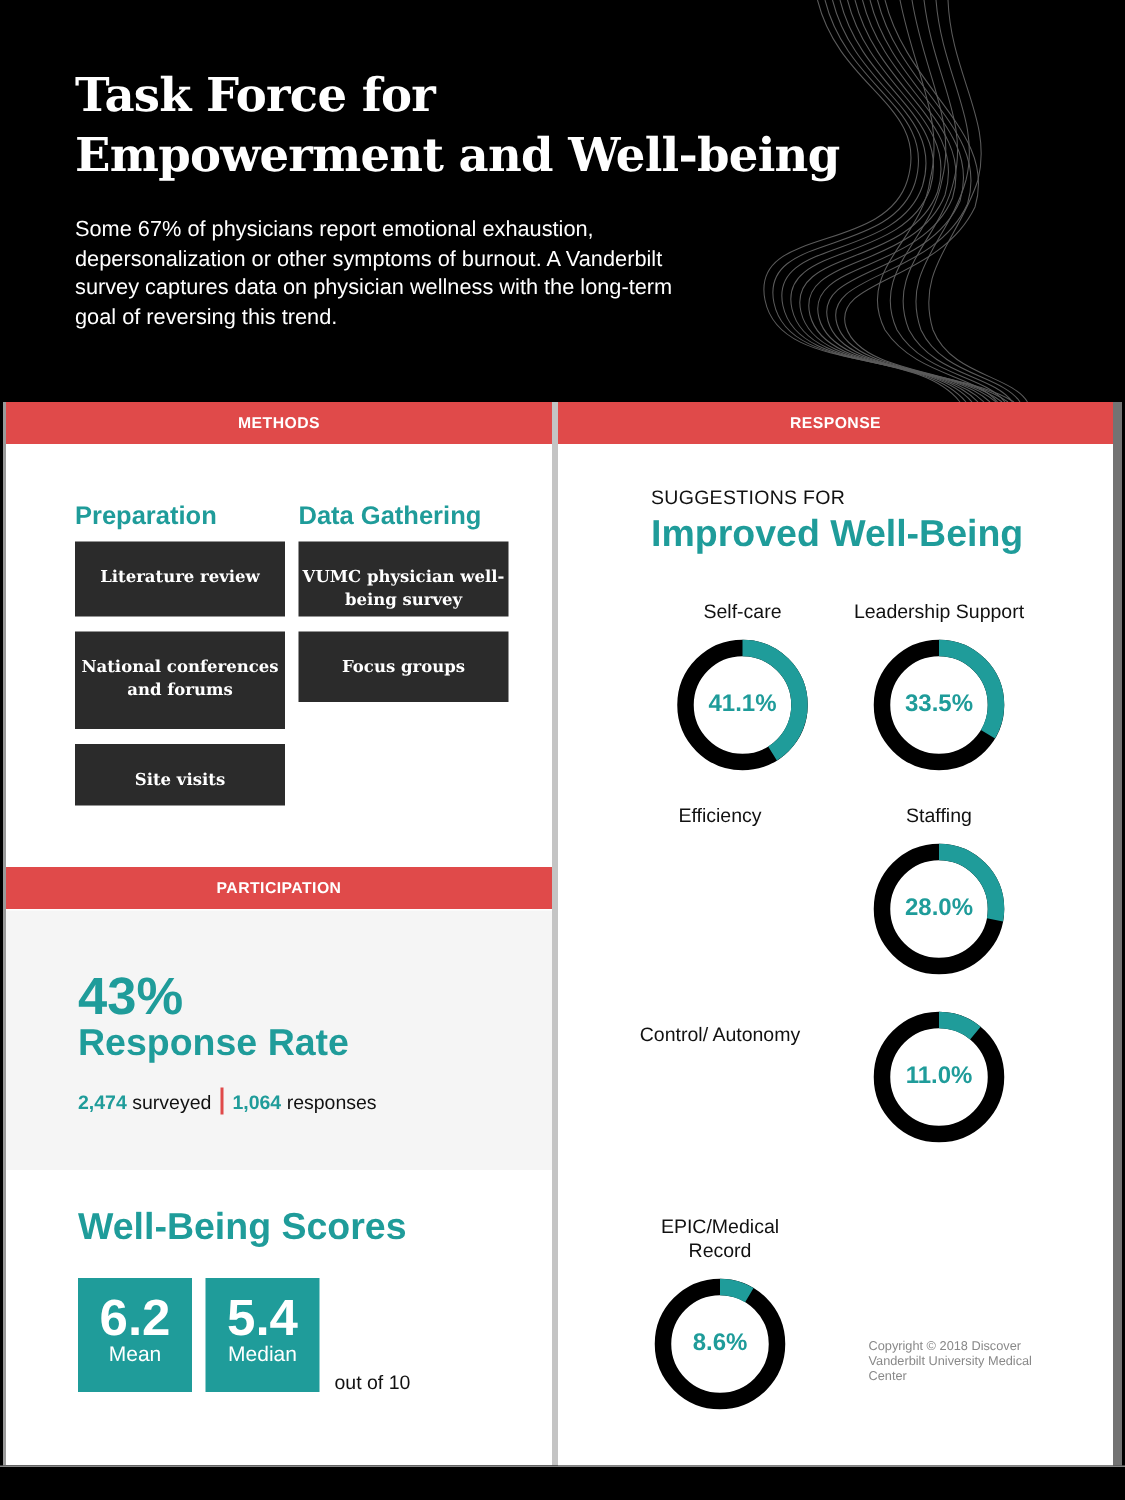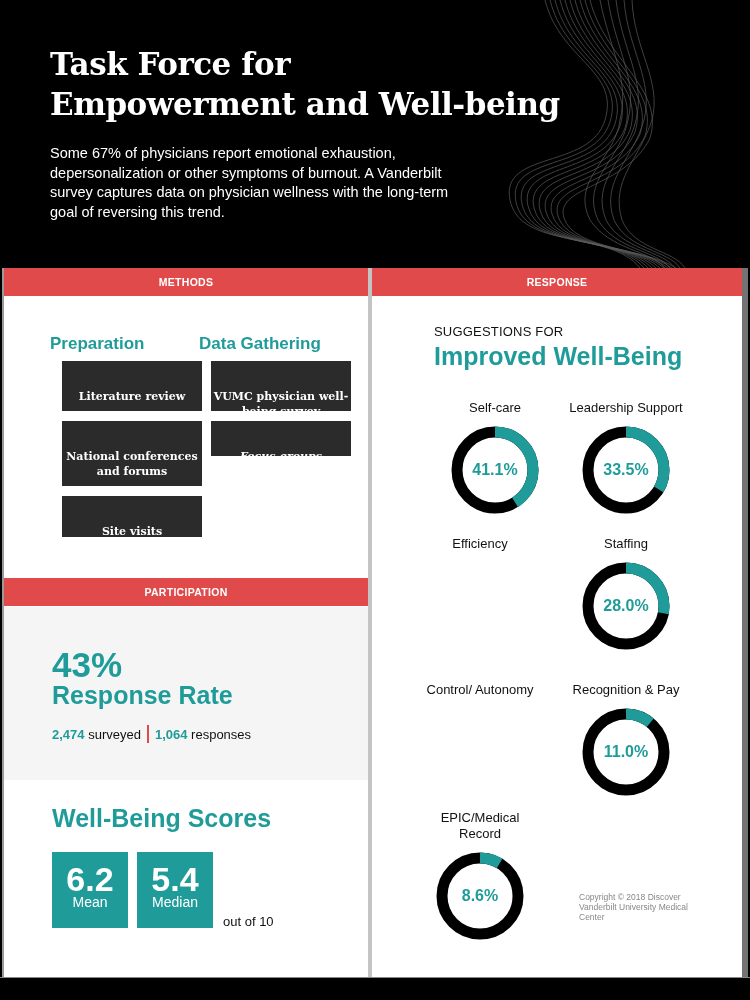--- a/index.html
+++ b/index.html
@@ -12,21 +12,21 @@
   .hero-desc { position: absolute; left: 50px; top: 144px; width: 420px; color: #fff; font-size: 14.5px; line-height: 19.5px; }
 
   .col { position: absolute; background: #fff; }
   .col-left { left: 2px; top: 268px; width: 366px; height: 709px; border-left: 2px solid #9a9a9a; }
   .divider { position: absolute; left: 368px; top: 268px; width: 4px; height: 709px; background: #c4c4c4; }
   .col-right { left: 372px; top: 268px; width: 376px; height: 900px; border-right: 6px solid #737373; }
 
   .bar { position: absolute; left: 0; width: 100%; height: 28px; background: #e04a4a; color: #fff; font-weight: bold; font-size: 10.5px; letter-spacing: 0.3px; display: flex; align-items: center; justify-content: center; }
 
   .method-head { position: absolute; color: #1f9c9a; font-weight: bold; font-size: 17px; }
-  .method-box { position: absolute; background: #2b2b2b; color: #fff; font-family: "DejaVu Serif", serif; font-weight: bold; font-size: 11px; line-height: 15px; text-align: center; display: flex; align-items: flex-start; justify-content: center; padding-top: 28px; width: 140px; margin-left: 12px; }
+  .method-box { position: absolute; background: #2b2b2b; color: #fff; font-family: "DejaVu Serif", serif; font-weight: bold; font-size: 11px; line-height: 15px; text-align: center; display: flex; align-items: flex-start; justify-content: center; padding-top: 16px; width: 140px; }
 
   .part-panel { position: absolute; left: 0; top: 339px; width: 100%; height: 173px; background: #f5f5f5; }
   .big-pct { position: absolute; left: 48px; top: 38px; color: #1f9c9a; font-weight: bold; font-size: 35px; }
   .rr-label { position: absolute; left: 48px; top: 74px; color: #1f9c9a; font-weight: bold; font-size: 25px; }
   .counts { position: absolute; left: 48px; top: 118px; font-size: 13px; color: #111; display: flex; align-items: center; }
   .counts .num { color: #1f9c9a; font-weight: bold; }
   .counts .sep { width: 2px; height: 18px; background: #e04a4a; margin: 0 6px; }
 
   .wb-title { position: absolute; left: 48px; top: 536px; color: #1f9c9a; font-weight: bold; font-size: 25px; }
   .score-box { position: absolute; top: 584px; width: 76px; height: 76px; background: #1f9c9a; color: #fff; text-align: center; }
@@ -81,21 +81,21 @@
   <div class="bar" style="top:0">METHODS</div>
 
   <div class="method-head" style="left:46px; top:66px;">Preparation</div>
   <div class="method-head" style="left:195px; top:66px;">Data Gathering</div>
 
   <div class="method-box" style="left:46px; top:93px; height:50px;">Literature review</div>
   <div class="method-box" style="left:46px; top:153px; height:65px;">National conferences and forums</div>
   <div class="method-box" style="left:46px; top:228px; height:41px;">Site visits</div>
 
   <div class="method-box" style="left:195px; top:93px; height:50px;">VUMC physician well-being survey</div>
-  <div class="method-box" style="left:195px; top:153px; height:35px;font-style:italic;">Focus groups</div>
+  <div class="method-box" style="left:195px; top:153px; height:47px;">Focus groups</div>
 
   <div class="bar" style="top:310px">PARTICIPATION</div>
 
   <div class="part-panel">
     <div class="big-pct">43%</div>
     <div class="rr-label">Response Rate</div>
     <div class="counts">
       <span class="num">2,474</span>&nbsp;<span>surveyed</span>
       <span class="sep"></span>
       <span class="num">1,064</span>&nbsp;<span>responses</span>
@@ -152,21 +152,20 @@
             <circle cx="46" cy="46" r="38" fill="none" stroke="#000000" stroke-width="11"></circle>
             <circle cx="46" cy="46" r="38" fill="none" stroke="#1f9c9a" stroke-width="11" stroke-dasharray="66.8530916683908 238.76104167282426" transform="rotate(-90 46 46)"></circle>
           </svg>
           <div class="donut-val">28.0%</div>
         </div>
       </div>
       <div class="donut-wrap" style="left: 48px; top: 398px;">
         <div class="donut-label">Control/ Autonomy</div>
       </div>
       <div class="donut-wrap" style="left: 194px; top: 398px;">
-        <div class="donut-label">Recognition &amp; Pay</div>
         <div class="donut">
           <svg width="92" height="92" viewBox="0 0 92 92">
             <circle cx="46" cy="46" r="38" fill="none" stroke="#000000" stroke-width="11"></circle>
             <circle cx="46" cy="46" r="38" fill="none" stroke="#1f9c9a" stroke-width="11" stroke-dasharray="26.263714584010668 238.76104167282426" transform="rotate(-90 46 46)"></circle>
           </svg>
           <div class="donut-val">11.0%</div>
         </div>
       </div>
       <div class="donut-wrap" style="left: 48px; top: 542px;">
         <div class="donut-label">EPIC/Medical Record</div>

